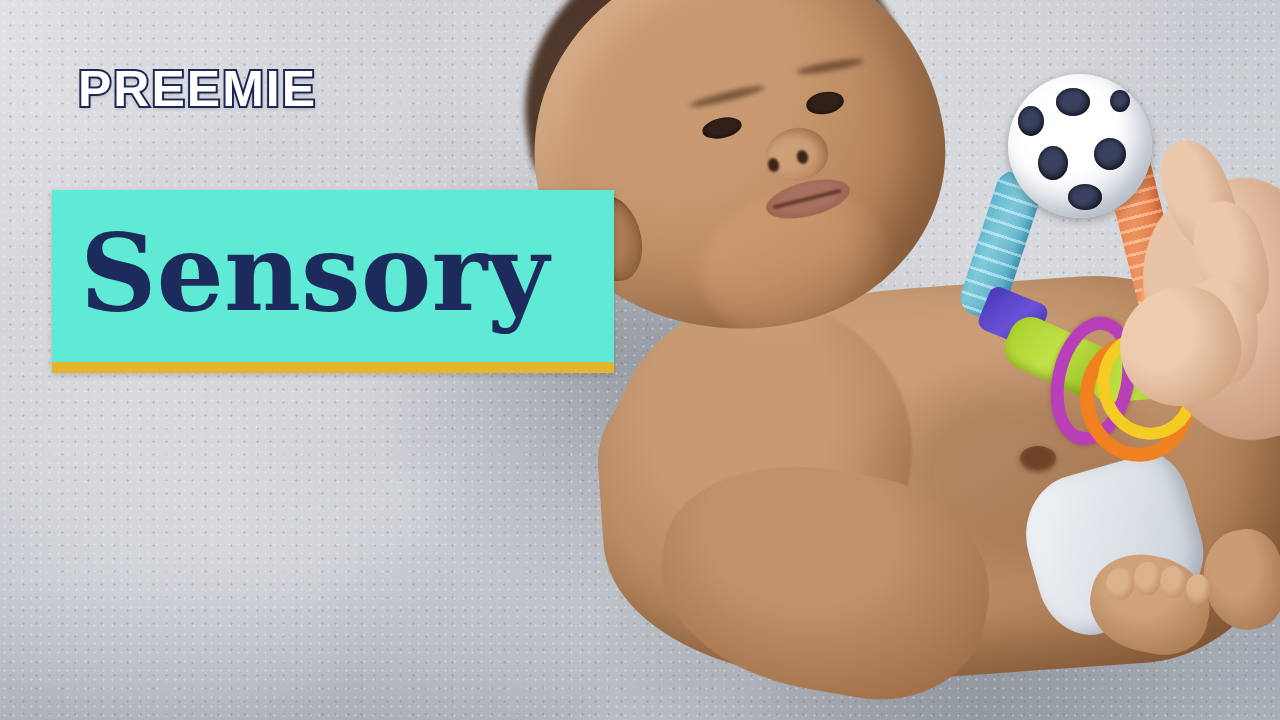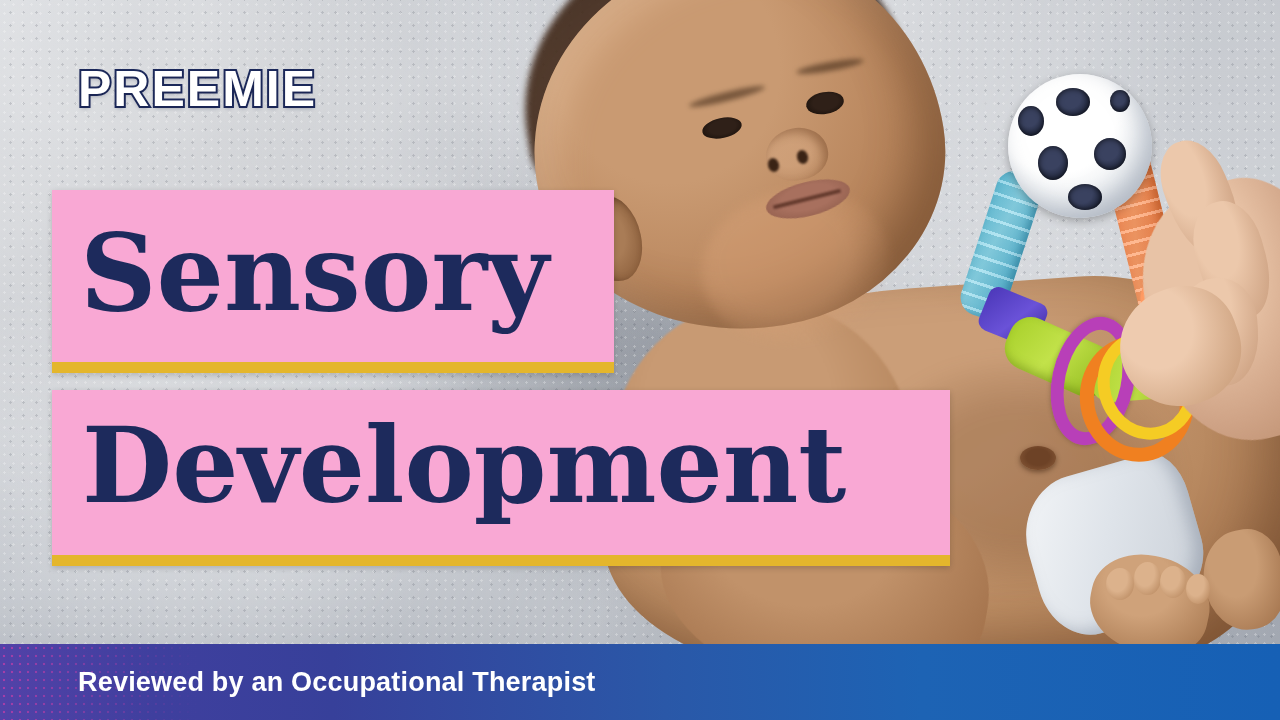--- a/index.html
+++ b/index.html
@@ -384,21 +384,21 @@
     letter-spacing: 2px;
     color: #ffffff;
     -webkit-text-stroke: 4px #1d2a5c;
     paint-order: stroke fill;
     text-shadow: 0 2px 4px rgba(20,26,60,.35);
     line-height: 1;
   }
 
   .title-card {
     position: absolute;
-    background: #f9a8d4;
+    background: #5eead4;
     box-shadow: 0 2px 6px rgba(0,0,0,.18);
   }
   .title-card .card-text {
     position: absolute;
     font-family: "DejaVu Serif", "Liberation Serif", serif;
     font-weight: bold;
     color: #1d2a5c;
     white-space: nowrap;
     line-height: 1;
   }
@@ -516,23 +516,15 @@
     <div class="thumb"></div>
   </div>
 
   <div class="preemie">PREEMIE</div>
 
   <div class="title-card card-sensory">
     <div class="card-text">Sensory</div>
     <div class="gold-bar"></div>
   </div>
 
-  <div class="title-card card-development">
-    <div class="card-text">Development</div>
-    <div class="gold-bar"></div>
-  </div>
-
-  <div class="bottom-bar">
-    <div class="dots"></div>
-    <div class="banner-text">Reviewed by an Occupational Therapist</div>
-  </div>
+
 
 </div>
 
 </body></html>

